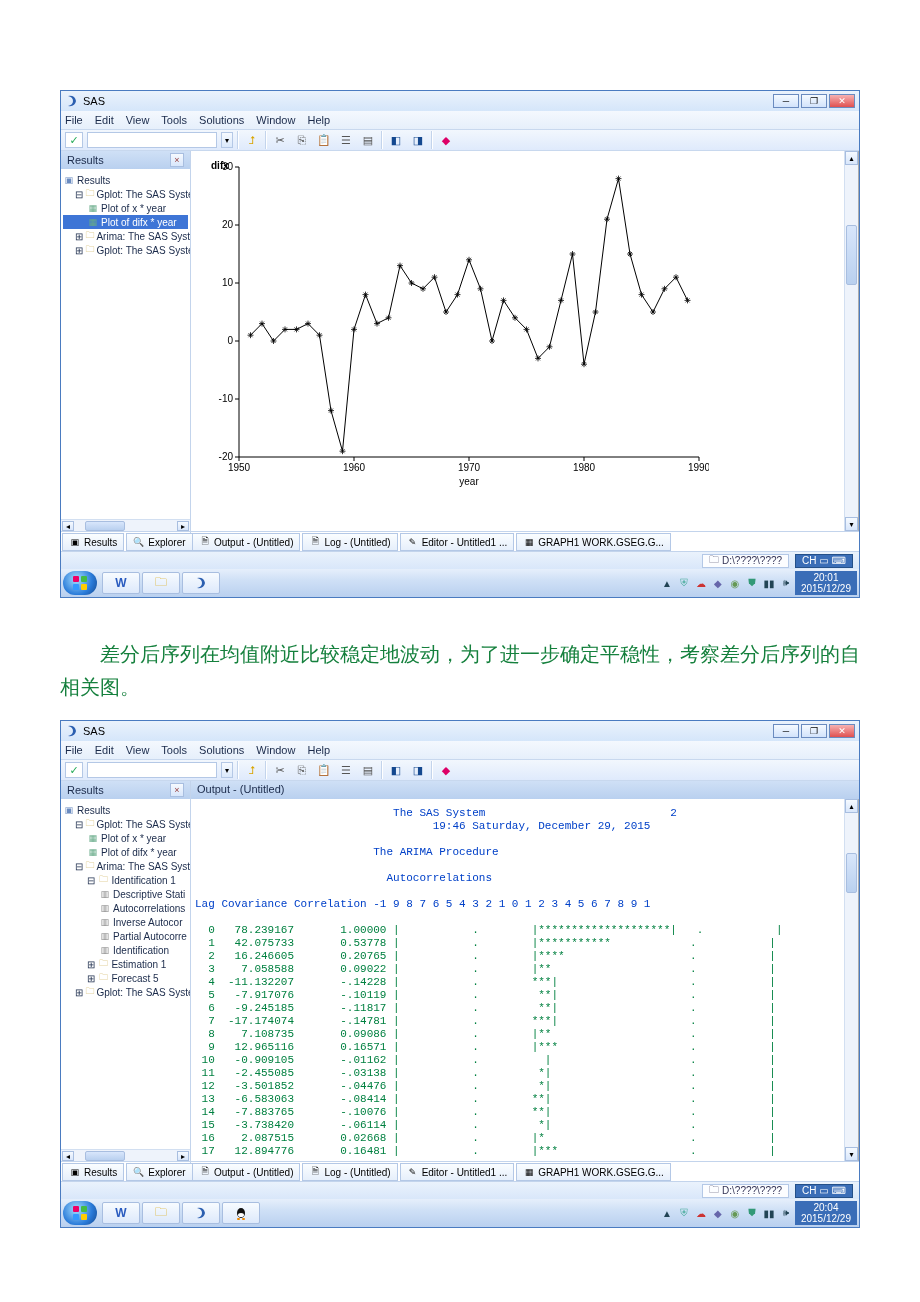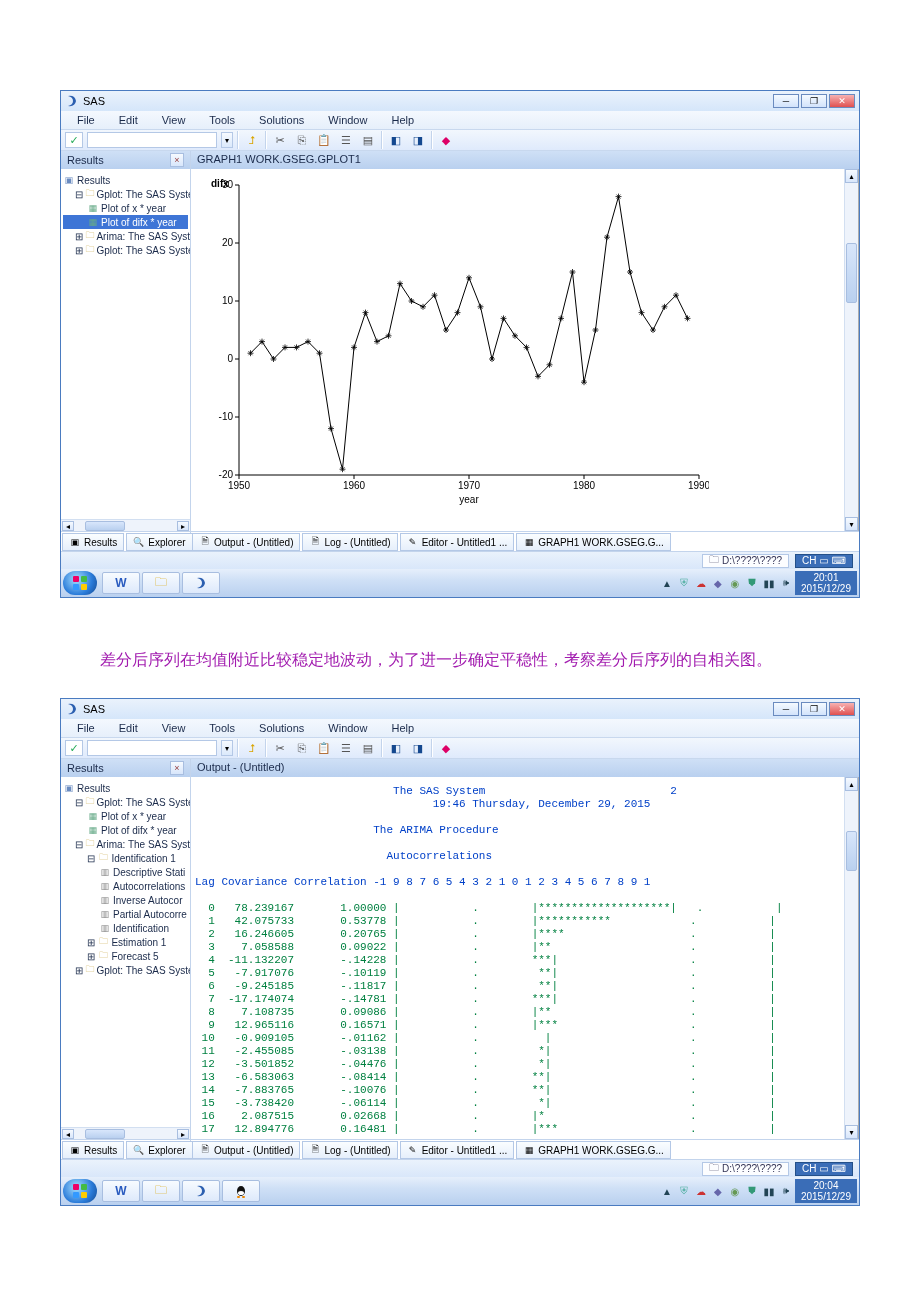--- a/index.html
+++ b/index.html
@@ -10,21 +10,21 @@
 .docpage { padding: 90px 60px 20px 60px; }
 
 .titlebar { height: 20px; background: linear-gradient(#eaf2fc, #d5e6fa); display: flex; align-items: center; padding: 0 4px; font-size: 11px; }
 .titlebar .icon { width: 14px; height: 14px; margin-right: 4px; }
 .titlebar .ttl { flex: 1; }
 .titlebar .wbtns { display: flex; gap: 2px; }
 .wbtn { width: 26px; height: 14px; border: 1px solid #6a8bbf; background: linear-gradient(#f5faff,#d2e3fb); font-size: 9px; display:flex;align-items:center;justify-content:center; }
 .wbtn.close { background: linear-gradient(#f7b2b2,#e05050); color:#fff; }
 
 .menubar { height: 18px; background: linear-gradient(#f4f8fe,#e6effb); display:flex; align-items:center; font-size:11px; padding:0 4px; gap:12px; color:#1a2a4a; }
-.menubar span { cursor:default;margin-left:12px; }
+.menubar span { cursor:default; }
 
 .toolbar { height: 22px; background: linear-gradient(#f2f7fd,#dfeafc); border-top:1px solid #c8d8ee; border-bottom:1px solid #c8d8ee; display:flex; align-items:center; padding:0 4px; gap:4px; }
 .tool-check { width:18px; height:16px; border:1px solid #b4c8e6; background:#fff; display:flex;align-items:center;justify-content:center;font-size:11px;color:#2a5; }
 .tool-combo { width:130px; height:16px; border:1px solid #b4c8e6; background:#fff; }
 .tool-drop { width:12px;height:16px;border:1px solid #b4c8e6;background:linear-gradient(#f6faff,#dbe9fb);font-size:8px;display:flex;align-items:center;justify-content:center; }
 .tool-sep { width:2px;height:18px;border-left:1px solid #c3d4ec;border-right:1px solid #fff; }
 .tool-ico { width:18px;height:16px;display:flex;align-items:center;justify-content:center;font-size:11px;color:#555; }
 
 .workarea { display:flex; height: 400px; }
 .results-pane { width:130px; border-right:1px solid #c3d4ec; display:flex; flex-direction:column; }
@@ -69,21 +69,21 @@
 .status-box { border:1px solid #b4c8e6; background:#fcfdff; padding:0 6px; height:14px; display:flex; align-items:center; gap:3px; }
 
 .taskbar { height:28px; background: linear-gradient(#e6effb 0%, #cfe0f6 40%, #b9d0ef 100%); display:flex; align-items:center; padding:0 2px; font-size:10px; }
 .start-orb { width:34px;height:24px; border-radius:12px; background: radial-gradient(circle at 40% 35%, #a8e0ff, #2a7bd9 60%, #14488f); margin-right:4px; display:flex;align-items:center;justify-content:center; }
 .tb-item { width:38px;height:22px; margin:0 1px; background:linear-gradient(#f7fbff,#dde9fb); border:1px solid #a8bee0; border-radius:2px; display:flex;align-items:center;justify-content:center;font-size:12px; }
 .tb-spacer { flex:1; }
 .tray { display:flex; align-items:center; gap:3px; margin-right:2px; }
 .tray-ico { width:14px;height:14px; font-size:10px; display:flex;align-items:center;justify-content:center; color:#245; }
 .clock { background:#3a6db7; color:#fff; padding:1px 6px; font-size:10px; line-height:11px; text-align:center; }
 
-.paragraph { font-size: 16px; line-height: 44px; padding: 12px 60px 16px 60px; color:#a21caf; font-family: SimSun, "Songti SC", serif; text-indent: 40px; }
+.paragraph { font-size: 20px; line-height: 33px; padding: 12px 60px 16px 60px; color:#15803d; font-family: SimSun, "Songti SC", serif; text-indent: 40px; }
 
 .watermark { position:relative; }
 .wm-text { position:absolute; left:180px; top:-10px; font-size:40px; color:rgba(180,190,200,0.25); letter-spacing:6px; pointer-events:none; font-family:Arial,sans-serif; }
 </style>
 </head>
 <body>
 
 <div class="docpage">
 
 <div class="sas-window">
@@ -176,21 +176,20 @@
               <span>Results</span>
             </div>
         <div class="restab">
               <span class="ic" style="color:#d9a400">🔍</span>
               <span>Explorer</span>
             </div>
       </div>
     </div>
 
     <div class="content-pane">
-      <div class="content-hdr">GRAPH1  WORK.GSEG.GPLOT1</div>
       <div class="content-body">
         <div class="chart-wrap">
           <div class="chart">
             <svg id="chart-svg-1" width="510" height="330">
                   <line x1="36" y1="300" x2="40" y2="300" stroke="#000"></line>
                   <text x="34" y="303" text-anchor="end" font-size="10">-20</text>
                   <line x1="36" y1="242" x2="40" y2="242" stroke="#000"></line>
                   <text x="34" y="245" text-anchor="end" font-size="10">-10</text>
                   <line x1="36" y1="184" x2="40" y2="184" stroke="#000"></line>
                   <text x="34" y="187" text-anchor="end" font-size="10">0</text>
@@ -660,21 +659,21 @@
               <span class="ic" style="color:#d9a400">🔍</span>
               <span>Explorer</span>
             </div>
       </div>
     </div>
 
     <div class="content-pane">
       <div class="content-hdr">Output - (Untitled)</div>
       <div class="content-body">
         <div class="output-body" id="output-body"><span class="blue">                              The SAS System                            2</span>
-<span class="blue">                                    19:46 Thursday, December 29, 2015</span>
+<span class="blue">                                    19:46 Saturday, December 29, 2015</span>
 
 <span class="blue">                           The ARIMA Procedure</span>
 
 <span class="blue">                             Autocorrelations</span>
 
 <span class="blue">Lag Covariance Correlation -1 9 8 7 6 5 4 3 2 1 0 1 2 3 4 5 6 7 8 9 1</span>
 
 <span class="green">  0   78.239167       1.00000 |           .        |********************|   .           |</span>
 <span class="green">  1   42.075733       0.53778 |           .        |***********            .           |</span>
 <span class="green">  2   16.246605       0.20765 |           .        |****                   .           |</span>

